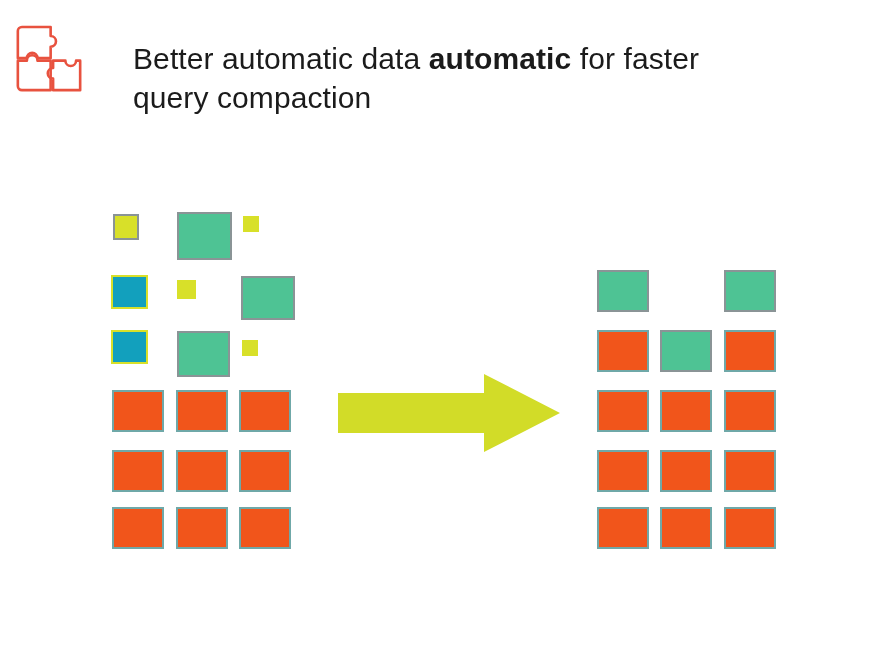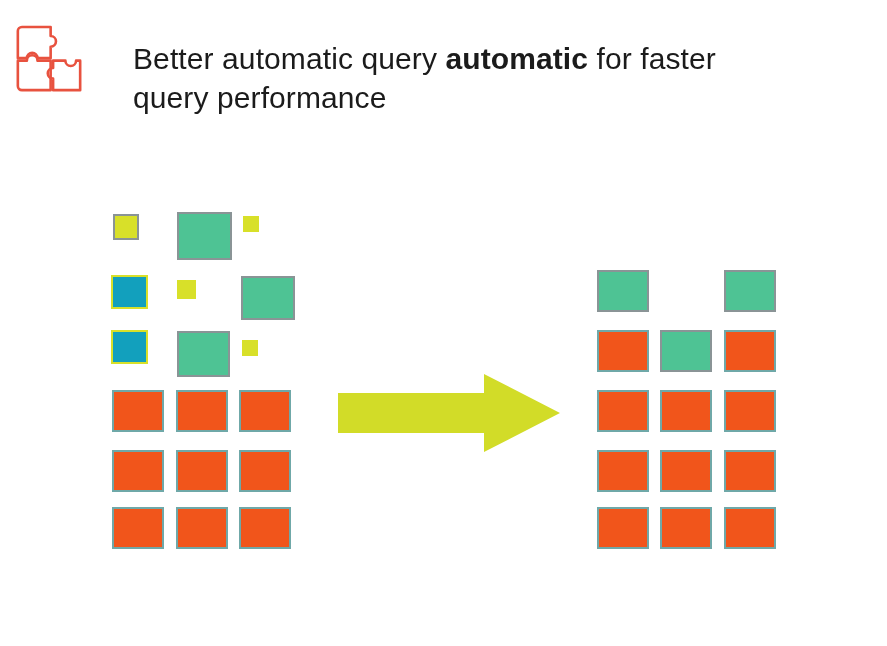--- a/index.html
+++ b/index.html
@@ -85,21 +85,21 @@
         <path d="M12 52 H23 a6.5 6.5 0 1 1 13 0
                  H52 V88 H17 a5 5 0 0 1 -5 -5 Z"></path>
 
         <path d="M55 52 H70 a6.5 6.5 0 1 0 13 0
                  H88 V88 H55 V74
                  a6.5 6.5 0 1 1 0 -13 Z"></path>
       </g>
     </svg>
   </span>
 
-  <h1 id="slide-title" style="color: rgb(27, 27, 27);"><span>Better automatic query </span><span class="bold">automatic</span><span> for faster</span><br><span>query performance</span></h1>
+  <h1 id="slide-title" style="color: rgb(27, 27, 27);"><span>Better automatic data </span><span class="bold">automatic</span><span> for faster</span><br><span>query compaction</span></h1>
 
 </div>
 
 <div id="diagram">
 
   <div id="before-grid">
       <div class="block" style="left: 113px; top: 214px; width: 26px; height: 26px; background: rgb(216, 224, 41); border: 2px solid rgb(138, 148, 150);"></div>
       <div class="block" style="left: 177px; top: 212px; width: 55px; height: 48px; background: rgb(78, 195, 148); border: 2px solid rgb(138, 148, 150);"></div>
       <div class="block" style="left: 243px; top: 216px; width: 16px; height: 16px; background: rgb(216, 224, 41);"></div>
       <div class="block" style="left: 111px; top: 275px; width: 37px; height: 34px; background: rgb(18, 160, 189); border: 2px solid rgb(216, 224, 41);"></div>

